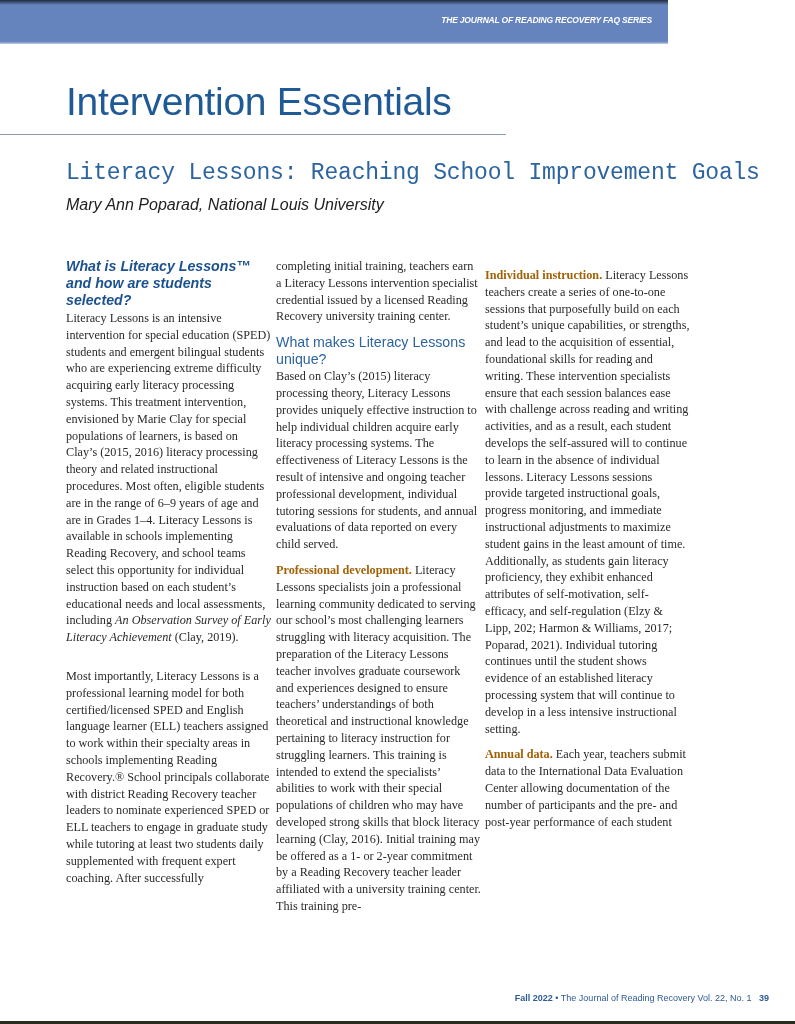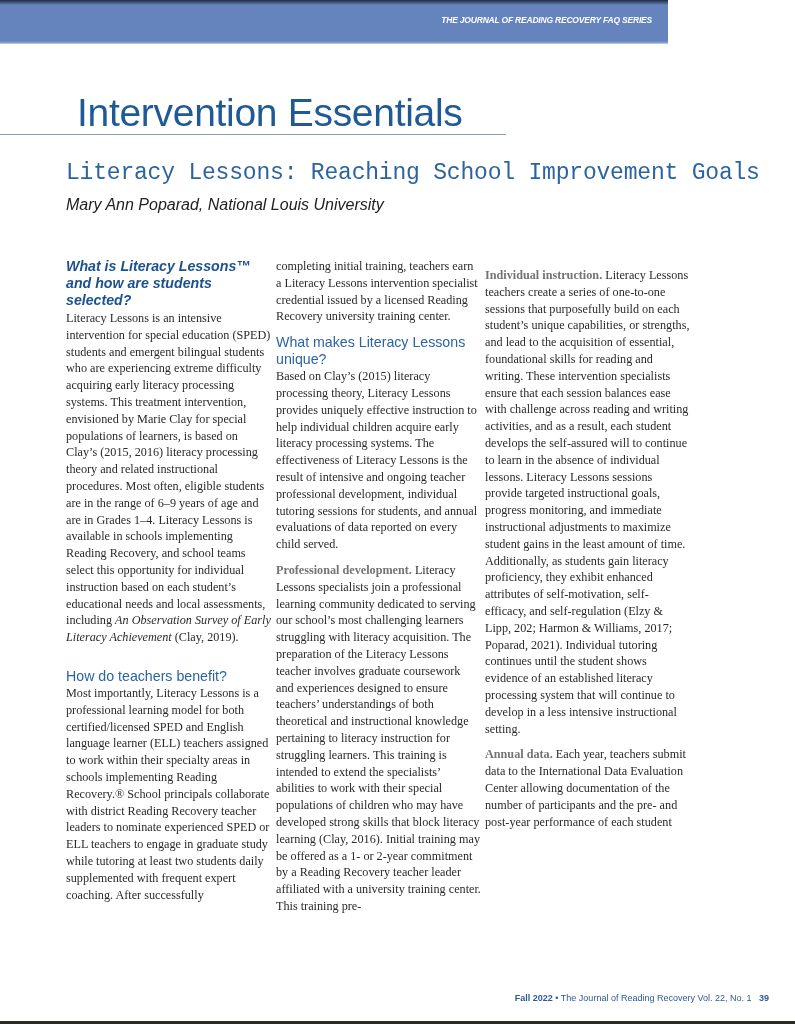--- a/index.html
+++ b/index.html
@@ -13,21 +13,21 @@
     position: absolute; left: 0; top: 0; width: 668px; height: 44px;
     background: linear-gradient(to bottom, #1f2c3f 0px, #3a4f72 2px, #6583bd 5px, #6583bd 41px, #8fa6d0 43px, #d8e0ee 44px);
   }
   .series-label {
     position: absolute; right: 16px; top: 15px;
     font-family: "Liberation Sans", "DejaVu Sans", sans-serif;
     font-weight: bold; font-style: italic; font-size: 8.5px; color: #ffffff;
     letter-spacing: -0.2px;
   }
   .page-title {
-    position: absolute; left: 66px; top: 80px; margin: 11px;
+    position: absolute; left: 66px; top: 80px; margin: 0;
     font-family: "Liberation Sans", "DejaVu Sans", sans-serif;
     font-weight: normal; font-size: 39px; color: #1f5a96; letter-spacing: -0.3px;
   }
   .title-rule {
     position: absolute; left: 0; top: 134px; width: 506px; height: 1px;
     background: #8a9bb3;
   }
   .subtitle {
     position: absolute; left: 66px; top: 160px; margin: 0;
     font-family: Liberation Mono, monospace;
@@ -51,21 +51,21 @@
     font-weight: bold; font-style: italic; font-size: 14.2px; line-height: 17px;
     color: #1c5190; margin: 0 0 1px 0;
   }
   .h-reg {
     font-family: "Liberation Sans", "DejaVu Sans", sans-serif;
     font-weight: normal; font-size: 14.2px; line-height: 17px;
     color: #2c64a0; margin: 0;
   }
   .gap-lg { height: 22px; }
   .gap-sm { height: 9px; }
-  .runin { color: #737373; font-weight: bold; }
+  .runin { color: #a16207; font-weight: bold; }
   .ital { font-style: italic; }
   .footer {
     position: absolute; right: 26px; top: 993px;
     font-family: "Liberation Sans", "DejaVu Sans", sans-serif;
     font-size: 9px; color: #2c5a94; padding-left: 28px;
   }
   .footer .b { font-weight: bold; }
   .bottom-edge {
     position: absolute; left: 0; top: 1021px; width: 795px; height: 3px;
     background: #2b2b22;
@@ -80,21 +80,20 @@
 
 <h1 class="page-title">Intervention Essentials</h1>
 <div class="title-rule"></div>
 <h2 class="subtitle">Literacy Lessons:  Reaching School Improvement Goals</h2>
 <div class="author">Mary Ann Poparad, National Louis University</div>
 
 <div class="col col1">
   <h3 class="h-bold">What is Literacy Lessons™ and how are students selected?</h3>
   <p><span>Literacy Lessons is an intensive intervention for special education (SPED) students and emergent bilingual students who are experiencing extreme difficulty acquiring early literacy processing systems. This treatment intervention, envisioned by Marie Clay for special populations of learners, is based on Clay’s (2015, 2016) literacy processing theory and related instructional procedures. Most often, eligible students are in the range of 6–9 years of age and are in Grades 1–4. Literacy Lessons is available in schools implementing Reading Recovery, and school teams select this opportunity for individual instruction based on each student’s educational needs and local assessments, including </span><span class="ital">An Observation Survey of Early Literacy Achievement</span><span> (Clay, 2019).</span></p>
   <div class="gap-lg"></div>
-  <h3 class="h-reg">How do teachers benefit?</h3>
   <p>Most importantly, Literacy Lessons is a professional learning model for both certified/licensed SPED and English language learner (ELL) teachers assigned to work within their specialty areas in schools implementing Reading Recovery.® School principals collaborate with district Reading Recovery teacher leaders to nominate experienced SPED or ELL teachers to engage in graduate study while tutoring at least two students daily supplemented with frequent expert coaching. After successfully</p>
 </div>
 
 <div class="col col2">
   <p>completing initial training, teachers earn a Literacy Lessons intervention specialist credential issued by a licensed Reading Recovery university training center.</p>
   <div class="gap-sm"></div>
   <h3 class="h-reg">What makes Literacy Lessons unique?</h3>
   <p>Based on Clay’s (2015) literacy processing theory, Literacy Lessons provides uniquely effective instruction to help individual children acquire early literacy processing systems. The effectiveness of Literacy Lessons is the result of intensive and ongoing teacher professional development, individual tutoring sessions for students, and annual evaluations of data reported on every child served.</p>
   <div class="gap-sm"></div>
   <p><span class="runin">Professional development.</span><span> Literacy Lessons specialists join a professional learning community dedicated to serving our school’s most challenging learners struggling with literacy acquisition. The preparation of the Literacy Lessons teacher involves graduate coursework and experiences designed to ensure teachers’ understandings of both theoretical and instructional knowledge pertaining to literacy instruction for struggling learners. This training is intended to extend the specialists’ abilities to work with their special populations of children who may have developed strong skills that block literacy learning (Clay, 2016). Initial training may be offered as a 1- or 2-year commitment by a Reading Recovery teacher leader affiliated with a university training center. This training pre-</span></p>

